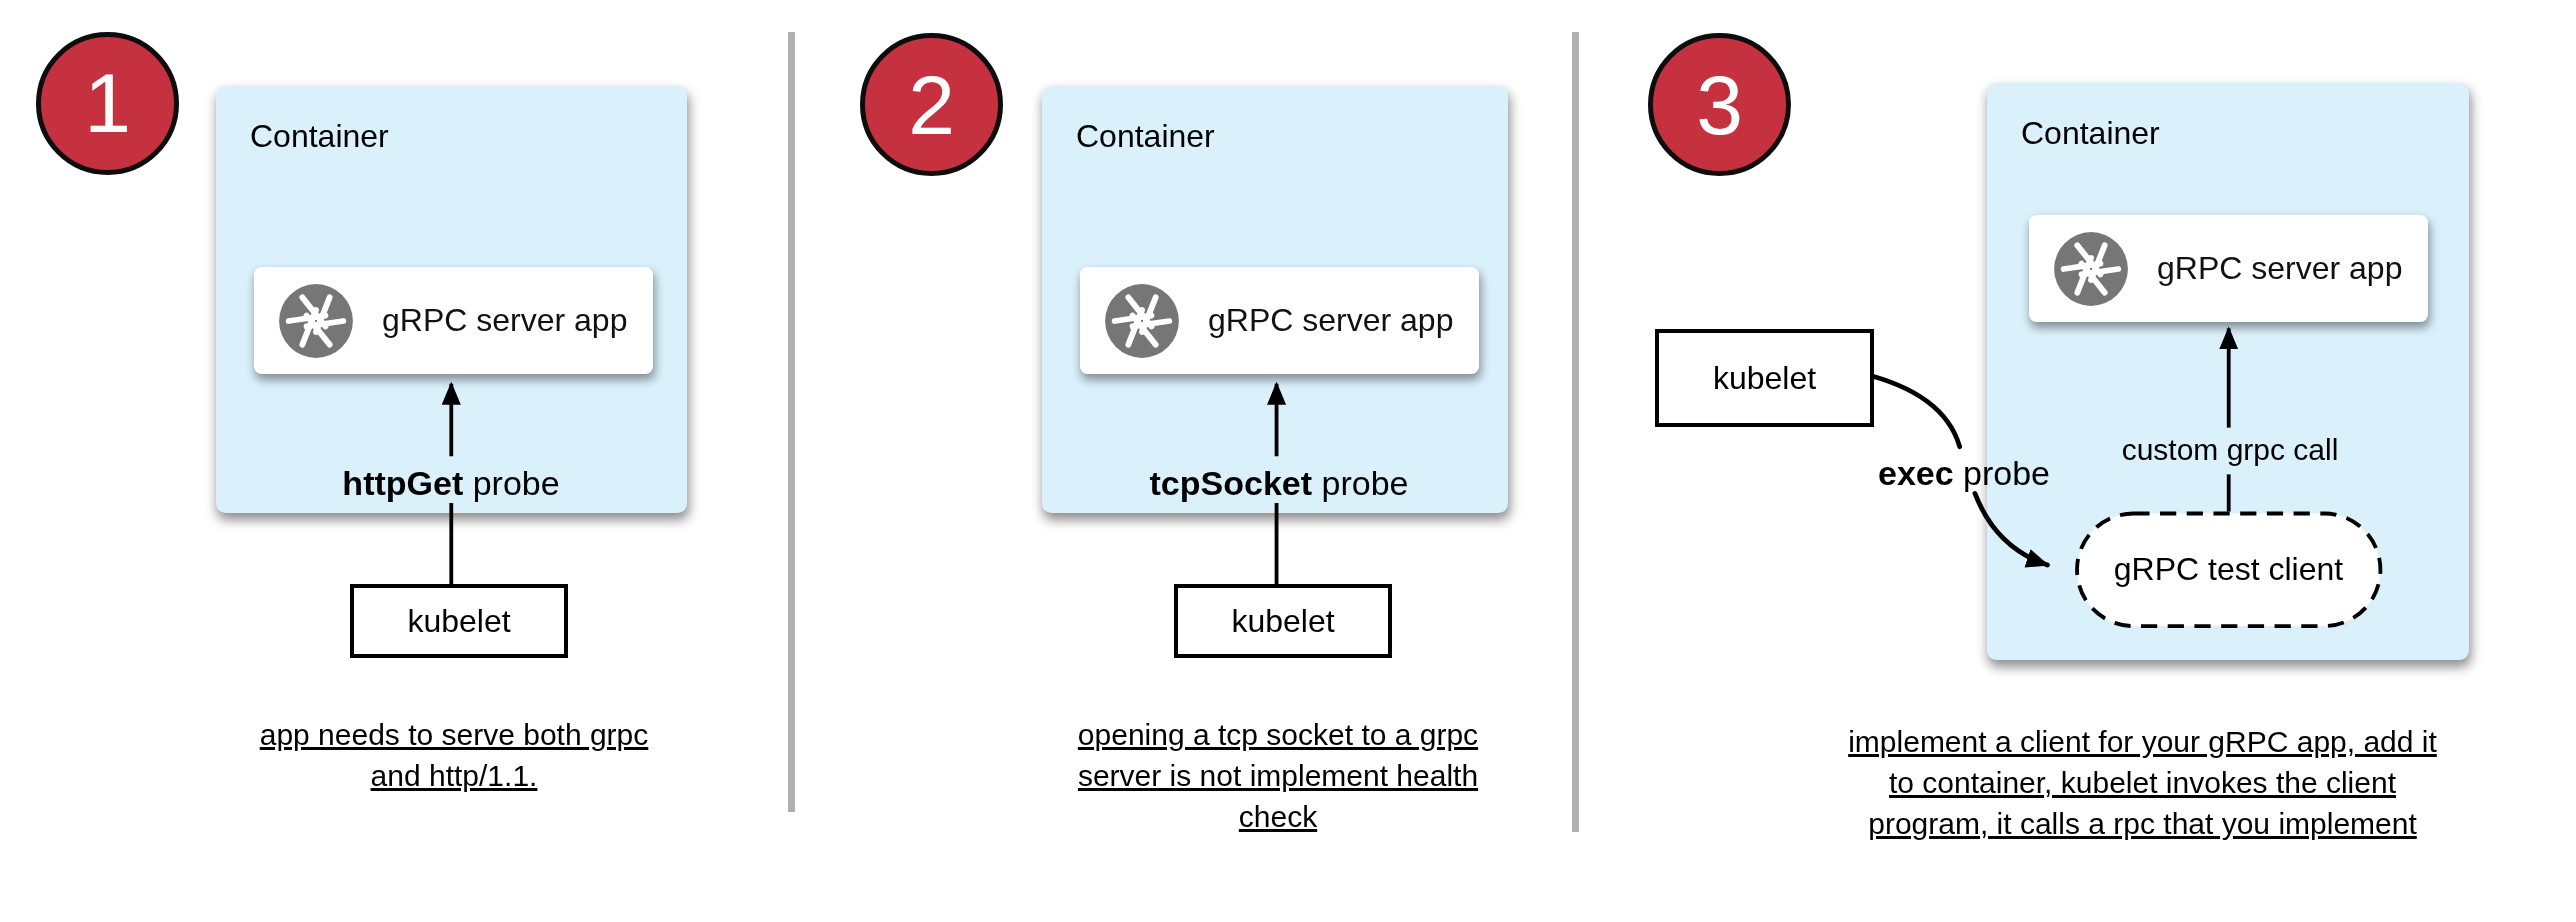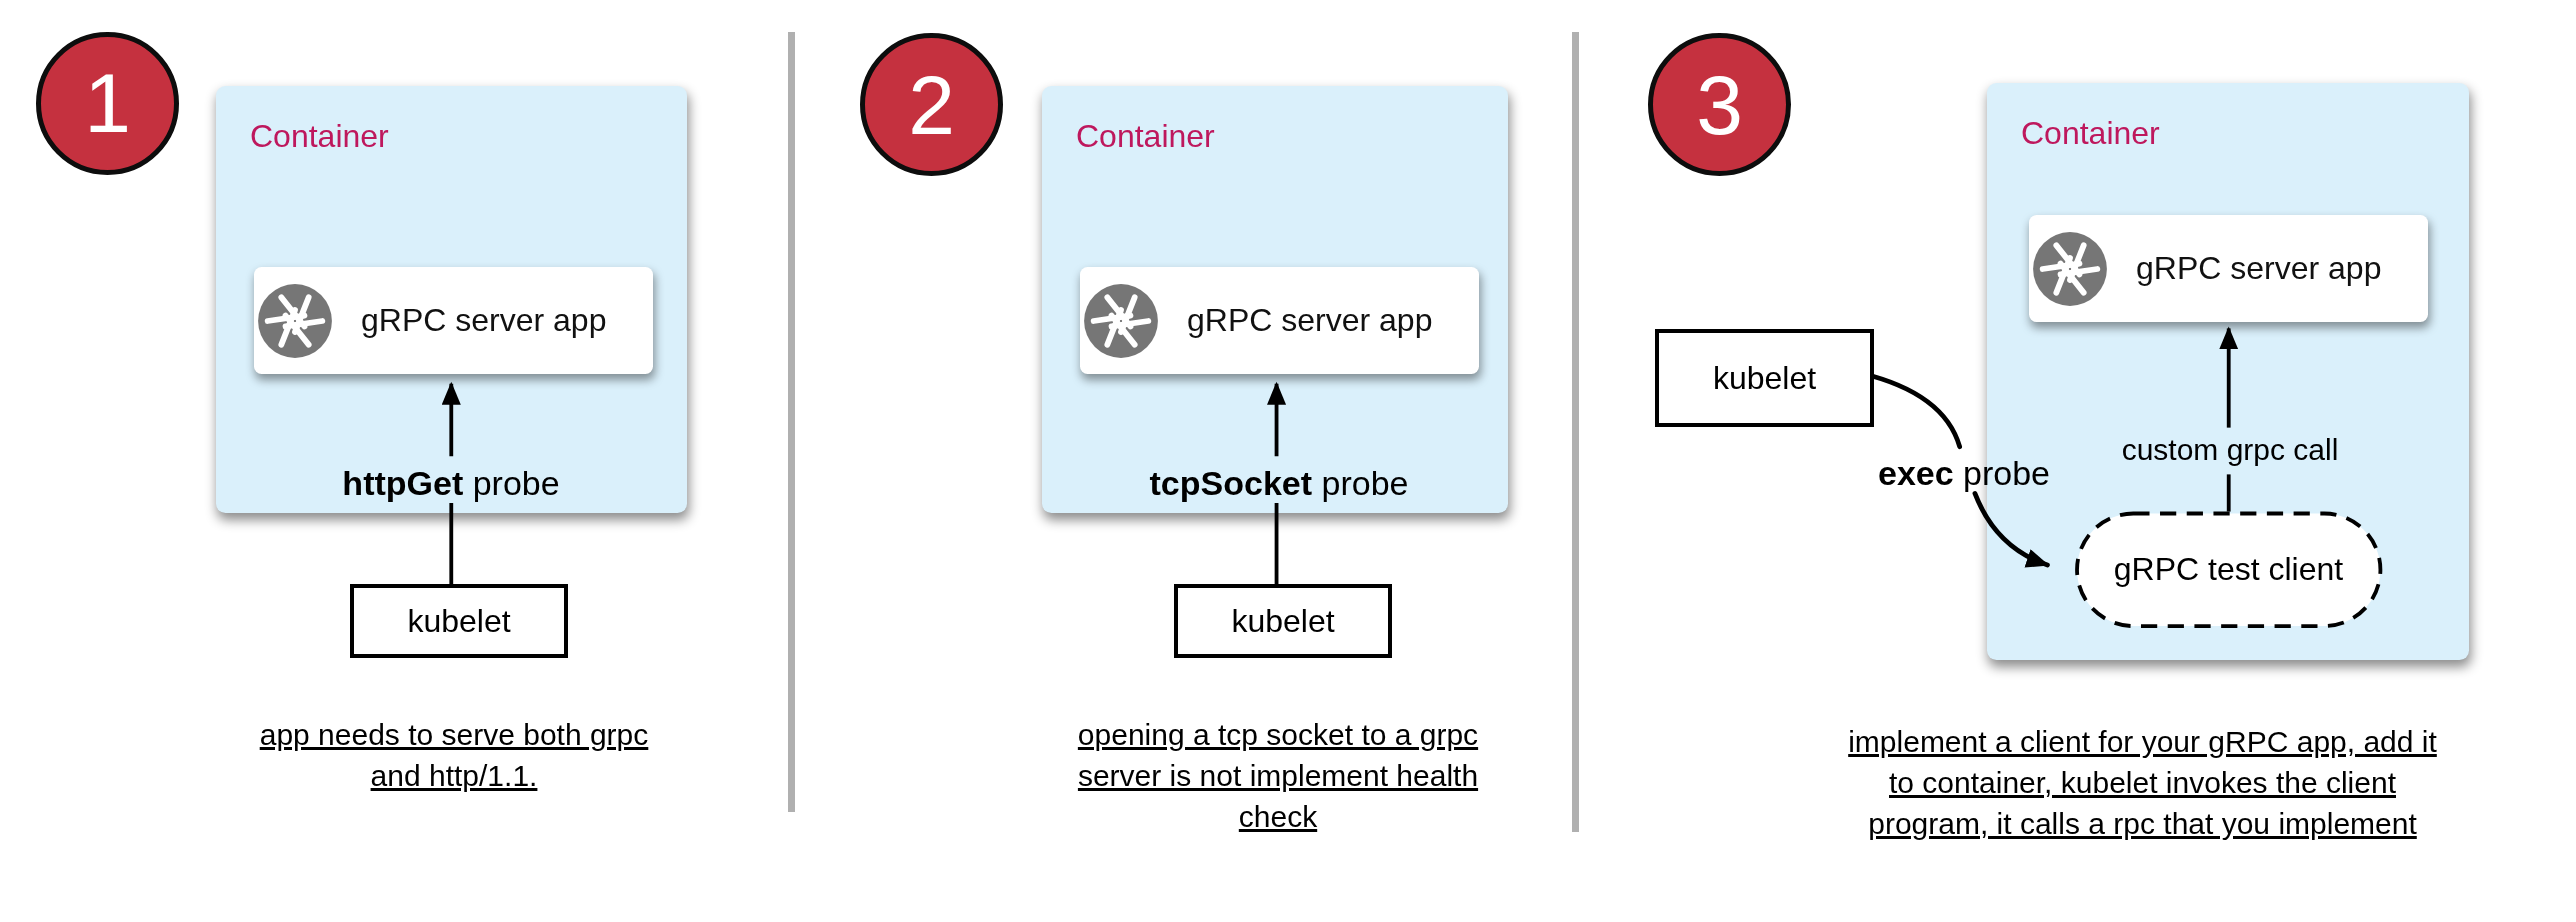--- a/index.html
+++ b/index.html
@@ -22,27 +22,27 @@
     box-sizing:border-box;display:flex;align-items:center;justify-content:center;
     color:#ffffff;font-size:84px;line-height:1;z-index:3;
   }
   
   .container-box{
     background:var(--container-blue);border-radius:9.5px;
     box-shadow:1.9px 6.7px 11.4px rgba(0,0,0,0.45);
     z-index:1;
   }
   .container-label{
-    position:absolute;left:34px;top:32px;font-size:32px;color:#be185d;
+    position:absolute;left:34px;top:32px;font-size:32px;color:#000000;
   }
   
   .app-box{
     background:#ffffff;border-radius:7.6px;
     box-shadow:1.9px 5.7px 9.5px rgba(0,0,0,0.40);
-    display:flex;align-items:center;gap:25px;box-sizing:border-box;
+    display:flex;align-items:center;gap:25px;padding-left:21px;box-sizing:border-box;
     z-index:3;
   }
   .app-label{font-size:32px;color:#111;}
   
   .kubelet{
     background:#ffffff;border:4.8px solid #000;box-sizing:border-box;
     display:flex;align-items:center;justify-content:center;
     font-size:32px;z-index:3;margin-left:8px;
   }
   .probe-label{

